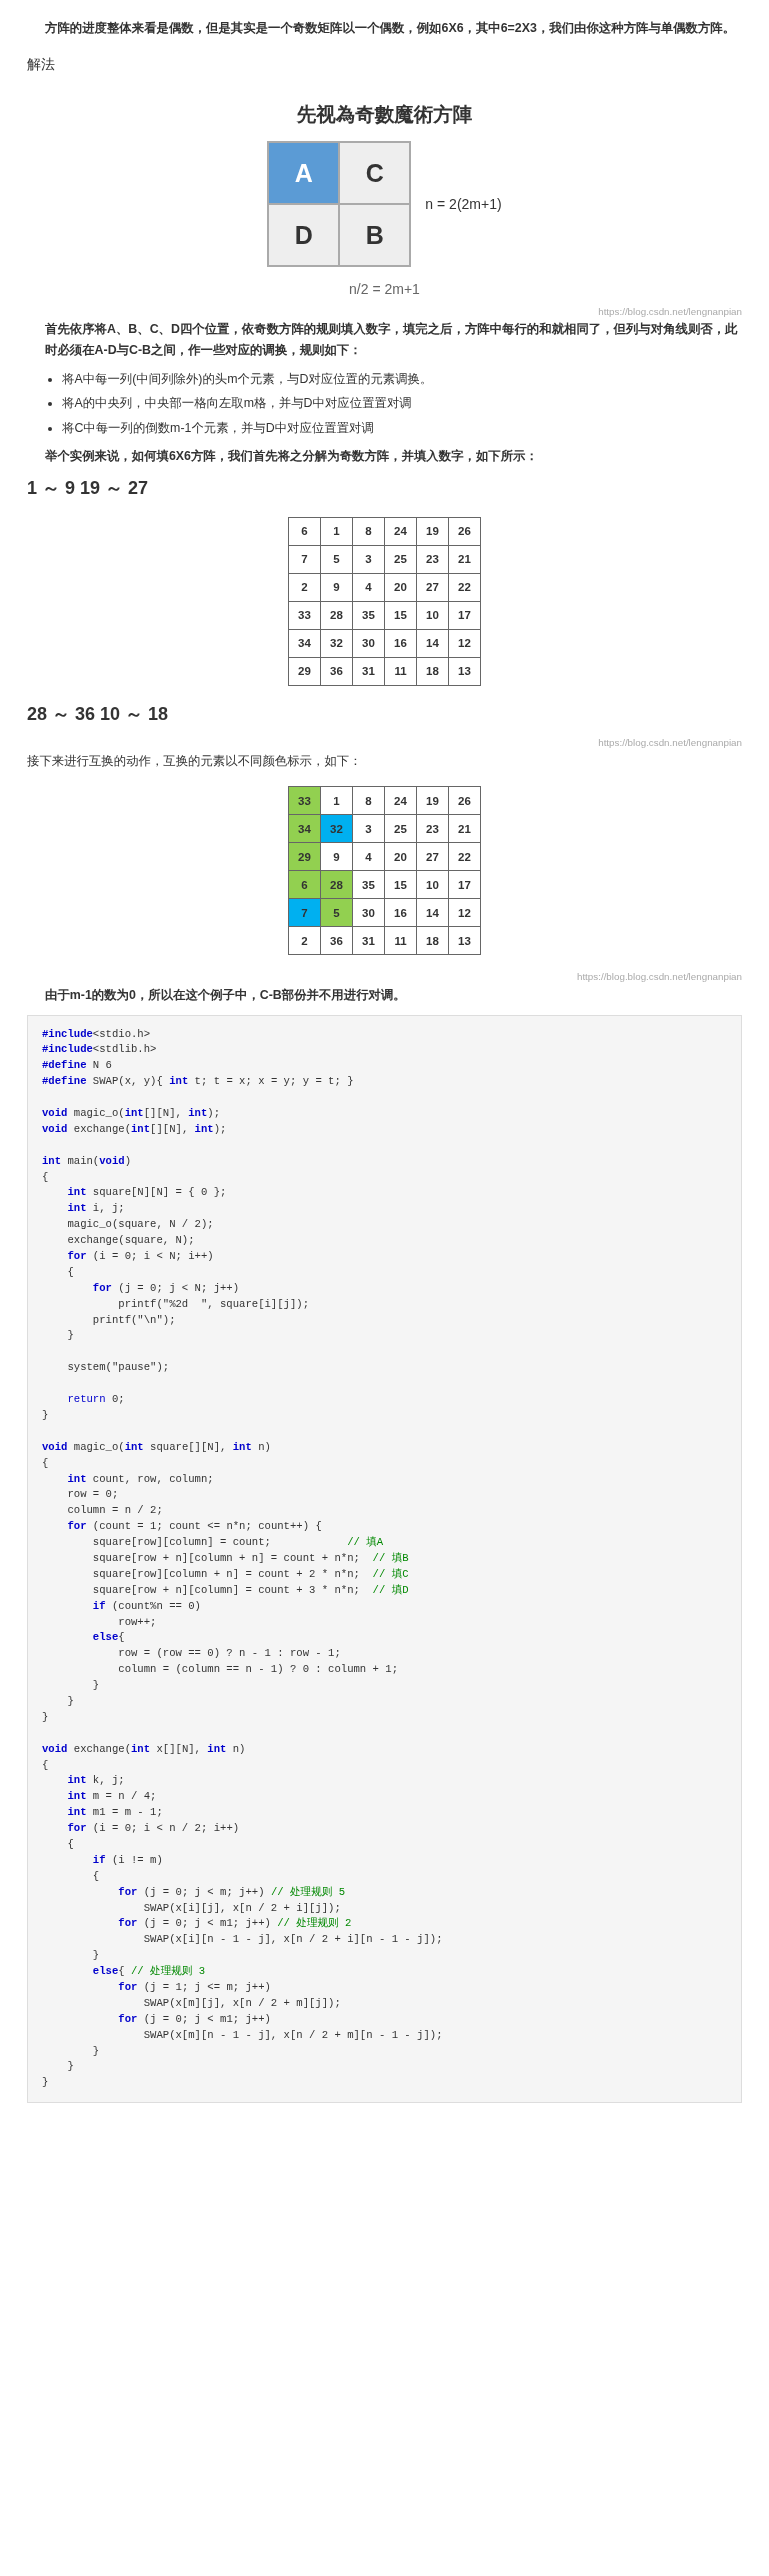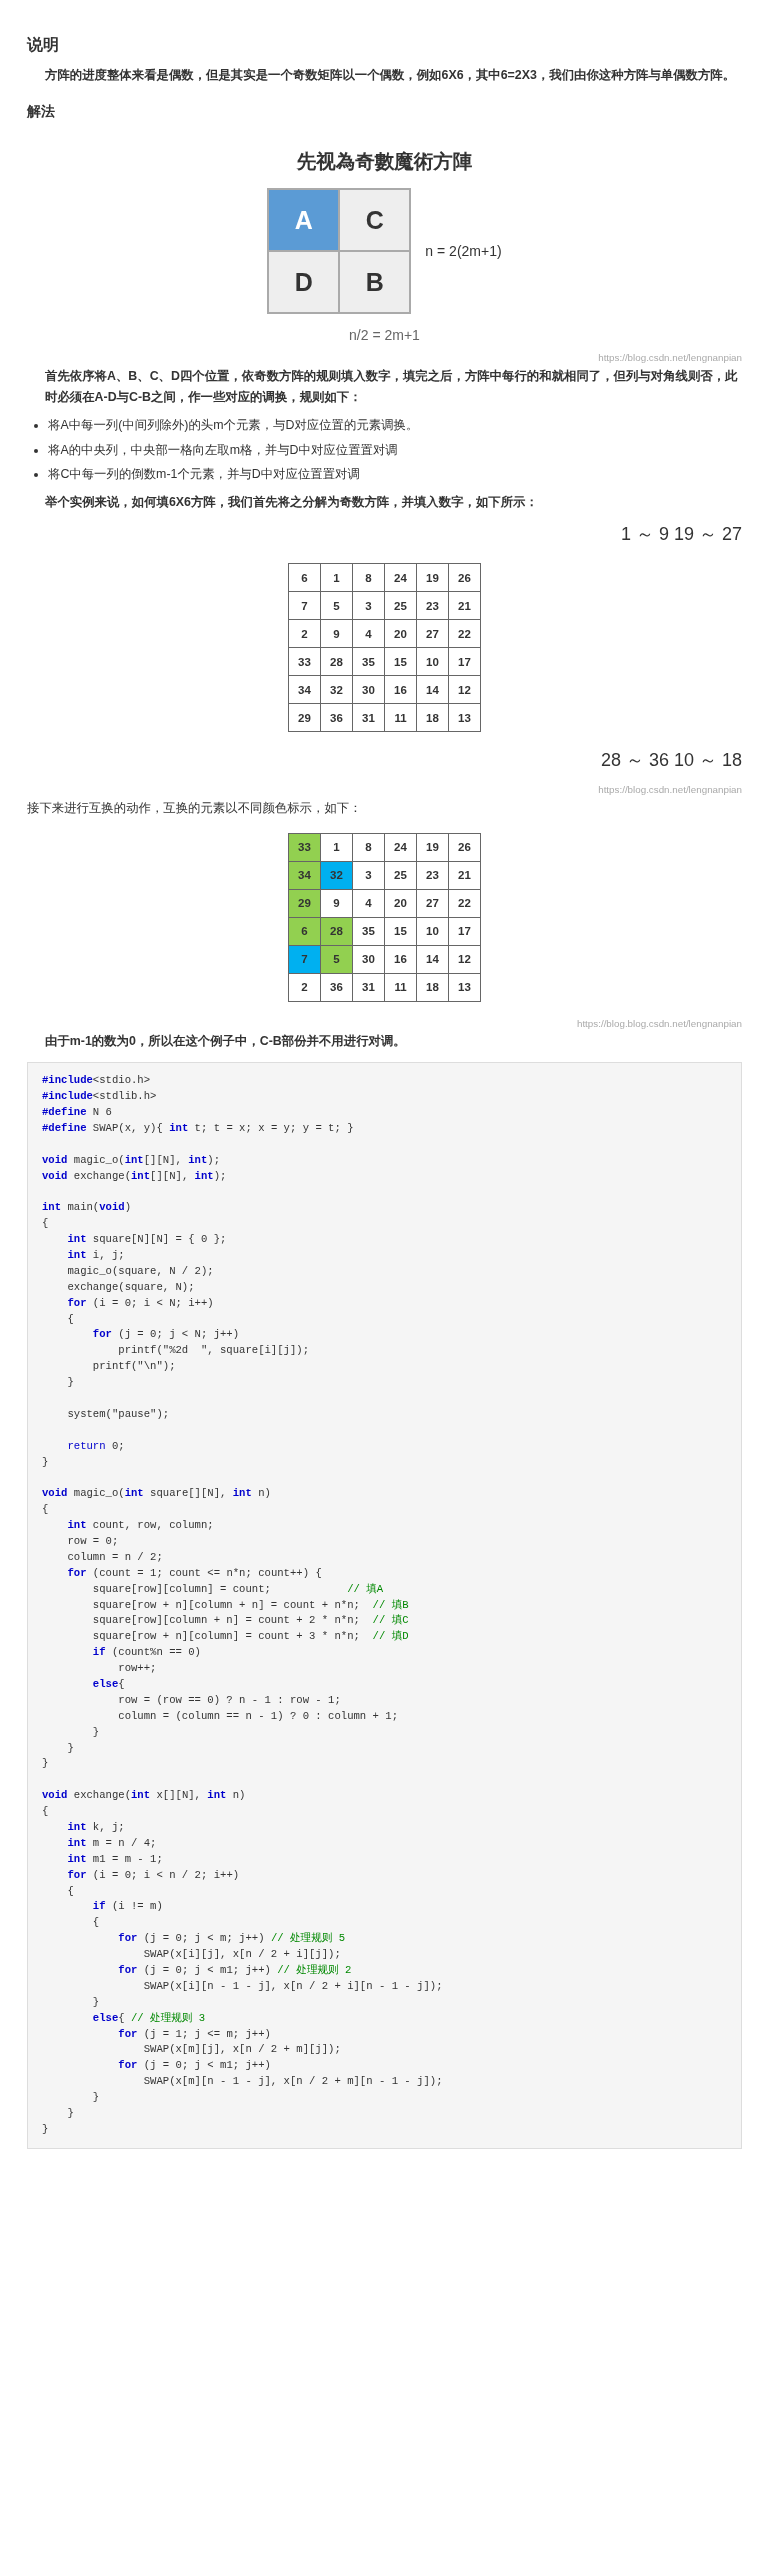--- a/index.html
+++ b/index.html
@@ -15,21 +15,21 @@
 
     h2 {
       font-size: 16px;
       font-weight: bold;
       margin-bottom: 7px;
       margin-top: 14px;
     }
 
     h3 {
       font-size: 14px;
-      font-weight: bold;
+      font-weight: normal;
       margin-bottom: 22px;
       margin-top: 12.4px;
     }
 
     p {
       margin-bottom: 7px;
       line-height: 1.7;
     }
 
     .section { margin-bottom: 14px; }
@@ -105,55 +105,54 @@
       font-size: 11.5px;
       font-weight: bold;
     }
 
     .cell-normal { background: white; color: #333; }
     .cell-green { background: #92d050; color: #333; }
     .cell-blue-hl { background: #00b0f0; color: #333; }
 
     .range-label {
       font-size: 18px;
-      font-weight: normal;
-      text-align: right;
+      font-weight: bold;
+      text-align: left;
       margin: 7px 0;
     }
 
     
     .code-block {
       background: #f5f5f5;
       border: 0.9px solid #ddd;
       font-family: "Courier New", Consolas, monospace;
       font-size: 10.6px;
       line-height: 1.5;
       padding: 10.6px 14px;
       margin: 9px 0;
       white-space: pre;
       color: #333;
     }
 
     .bullet-list {
-      margin-left: 21px;
+      margin-left: 35px;
       margin-bottom: 7px;
     }
 
     .bullet-list li {
       margin-bottom: 3.5px;
       line-height: 1.7;
     }
 
     .indent1 { margin-left: 18px; font-weight: bold; }
   </style>
 </head>
 <body>
 
 <div class="section">
-  <h2>说明</h2>
   <p class="indent1">方阵的进度整体来看是偶数，但是其实是一个奇数矩阵以一个偶数，例如6X6，其中6=2X3，我们由你这种方阵与单偶数方阵。</p>
 </div>
 
 <div class="section">
   <h3>解法</h3>
 </div>
 
 <div class="big-title">先视為奇數魔術方陣</div>
 
 <div class="diagram-container">

